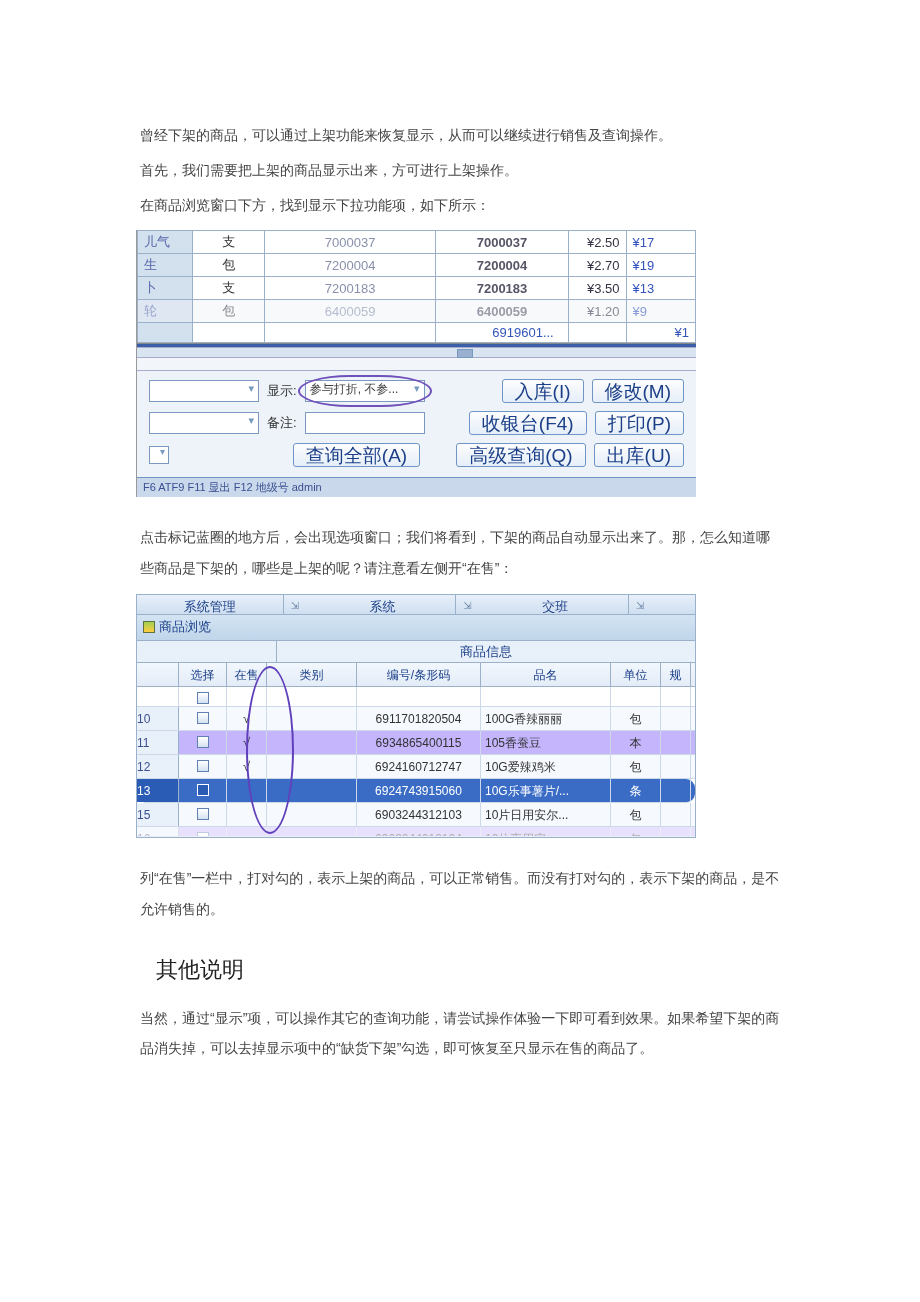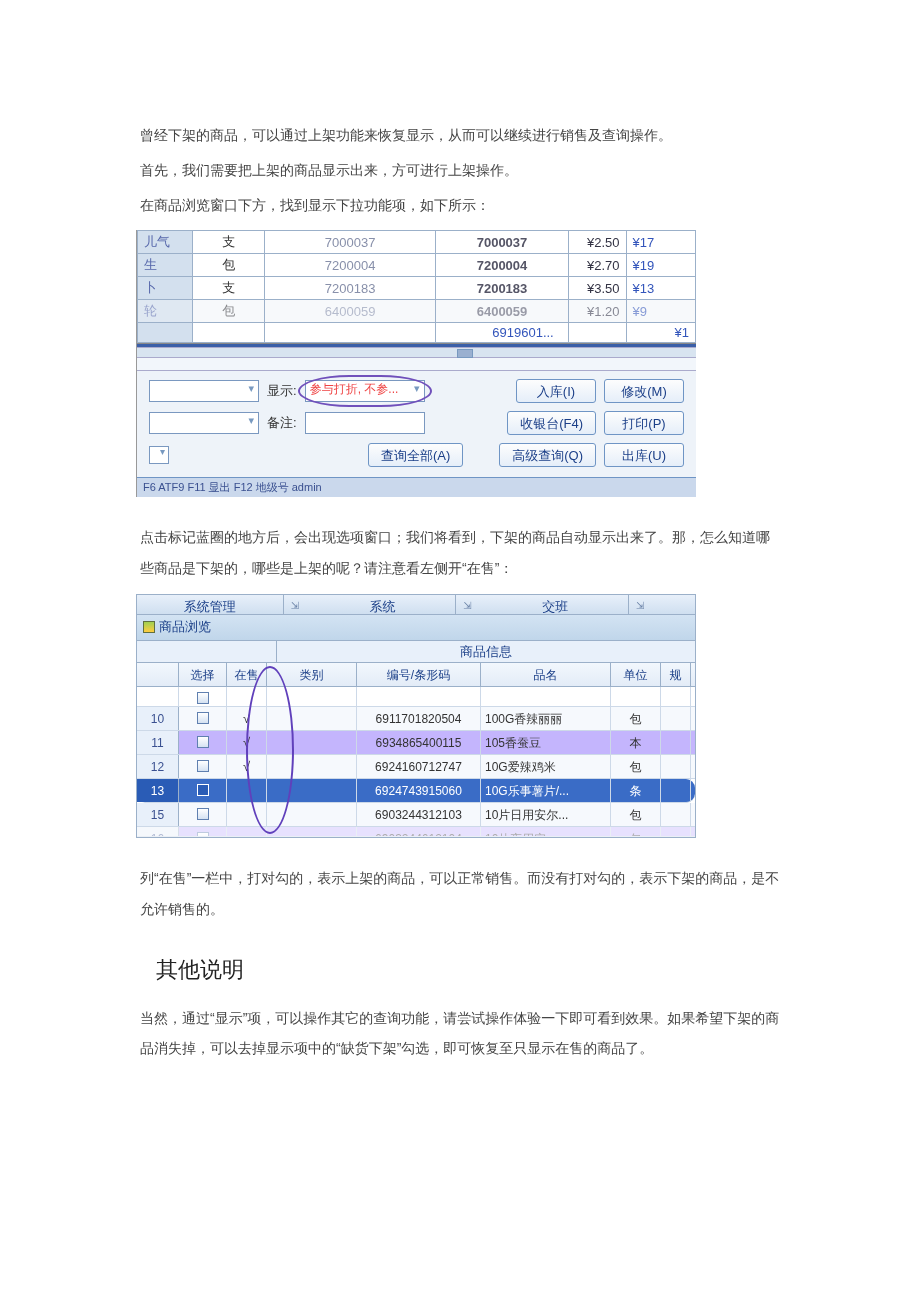--- a/index.html
+++ b/index.html
@@ -69,31 +69,31 @@
       content:""; position:absolute;
       top:-6px; left:-8px; right:-8px; bottom:-6px;
       border:2px solid #7050bb;
       border-radius: 50%/65%;
       z-index:5;
       pointer-events:none;
     }
     .oval-highlight::after{
       content:"▾"; position:absolute; right:4px; top:1px; color:#7899c0; font-size:11px;
     }
-    .oval-text { padding:19px 4px; color:#ef4444; font-size:12px;}
+    .oval-text { padding:19px 4px; color:#404040; font-size:12px;}
     .s1-btn {
       display:inline-block;
       height:24px; line-height:24px;
       padding:0 12px;
       text-align:center;
       color:#1b3f88;
       background: linear-gradient(#fdfdfd,#e5eef9);
       border:1px solid #6f95c5;
       border-radius:3px;
-      font-size:13px;
+      font-size:19px;
       min-width:80px;
     }
     .s1-small-dd { width:20px; height:18px; border:1px solid #7a98c0; background:#fff; position:relative;}
     .s1-small-dd::after{content:"▾";position:absolute;right:3px;top:-1px;color:#7899c0;font-size:10px;}
     .s1-status {
       background:#cad8ec;
       color:#3a5090;
       font-size:11px;
       padding:2px 6px;
       border-top:1px solid #6f95c5;
@@ -143,21 +143,21 @@
       border-right:1px solid #9bb0c9; line-height:24px;
       text-align:center; color:#1b3f88; font-size:12px;
     }
     .s2-filter-row{display:flex;height:20px;background:#fff;border-bottom:1px solid #cdd9e8;}
     .s2-filter-row div{border-right:1px solid #cdd9e8;}
     .w-num{width:42px;} .w-sel{width:48px;} .w-on{width:40px;} .w-cat{width:90px;}
     .w-code{width:124px;} .w-name{width:130px;} .w-unit{width:50px;} .w-spec{width:30px;}
     .s2-data-row{display:flex;height:24px;background:#c4b5fd;border-bottom:1px solid #cdd9e8;}
     .s2-data-row:nth-child(even){background:#f6f9fd;}
     .s2-data-row div{border-right:1px solid #cdd9e8;line-height:24px;font-size:12px;overflow:hidden;white-space:nowrap;}
-    .s2-data-row .w-num{text-align:center;background:#e8f0fa;color:#3a5090;border-right:1px solid #9bb0c9;}
+    .s2-data-row .w-num{background:#e8f0fa;color:#3a5090;border-right:1px solid #9bb0c9;}
     .s2-data-row .w-sel{text-align:center;}
     .s2-data-row .w-on{text-align:center;font-size:13px;}
     .s2-data-row .w-code{text-align:center;color:#333;}
     .s2-data-row .w-name{padding-left:4px;color:#333;}
     .s2-data-row .w-unit{text-align:center;color:#333;}
     .s2-data-row.selected{background:#3a6cc6;color:#fff;border-radius:9px;}
     .s2-data-row.selected div{color:#fff;}
     .s2-data-row.selected .w-num{background:#2a5cb6;color:#fff;}
     .s2-chk{
       display:inline-block;width:12px;height:12px;

